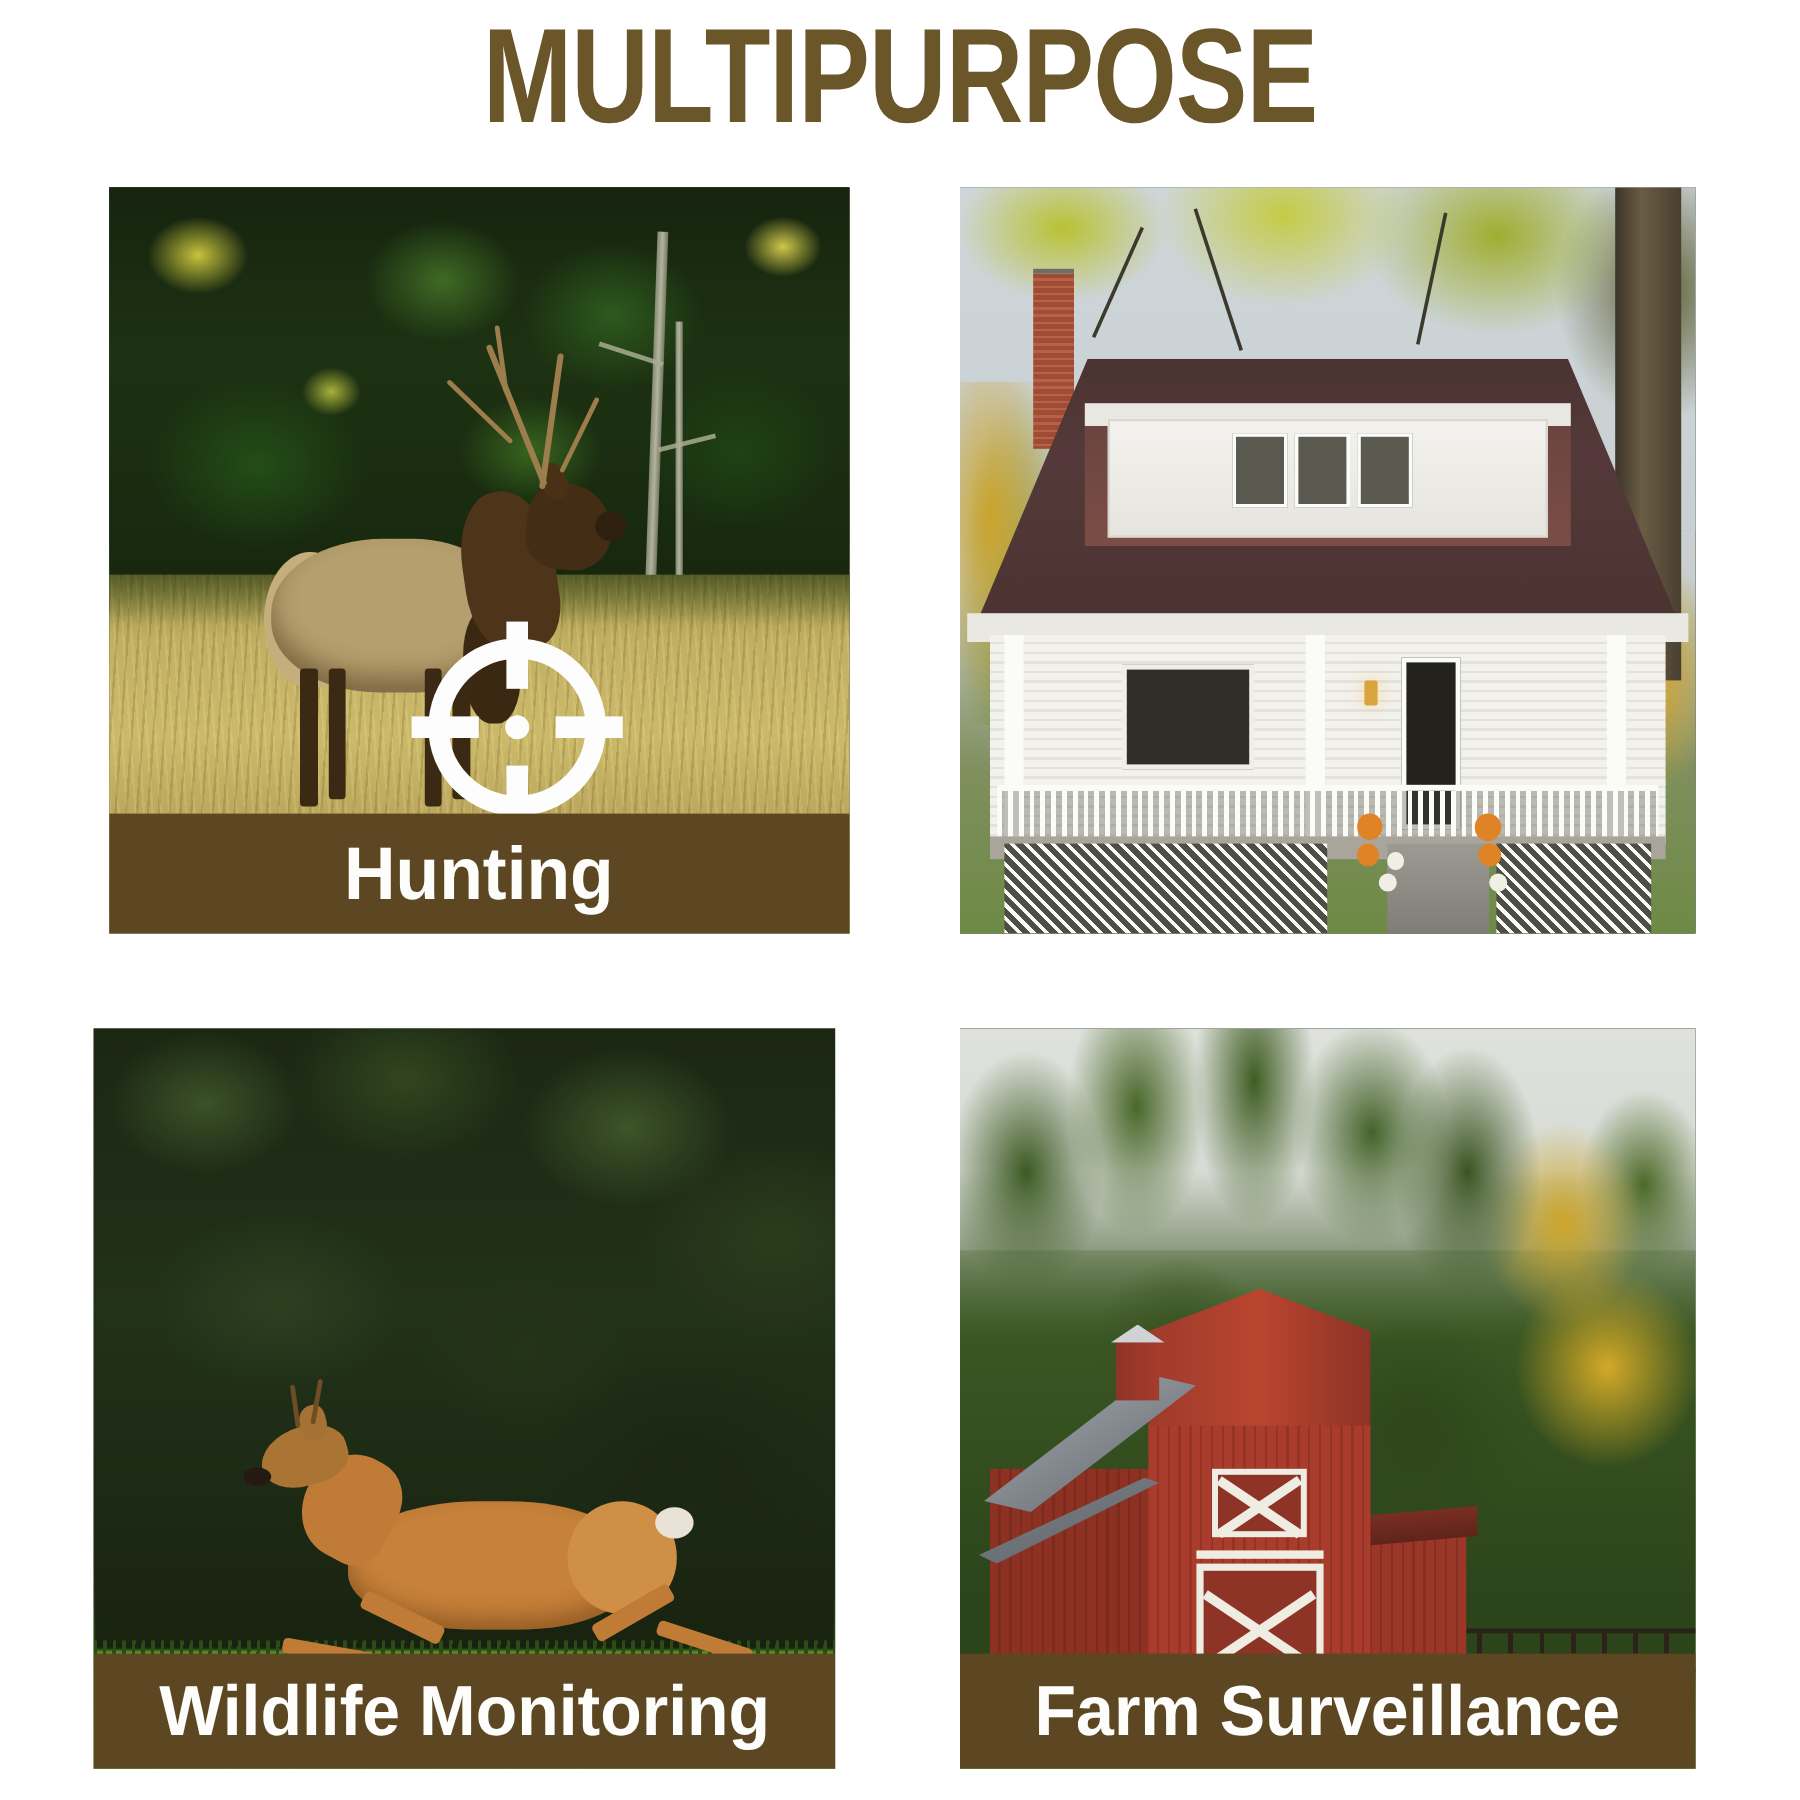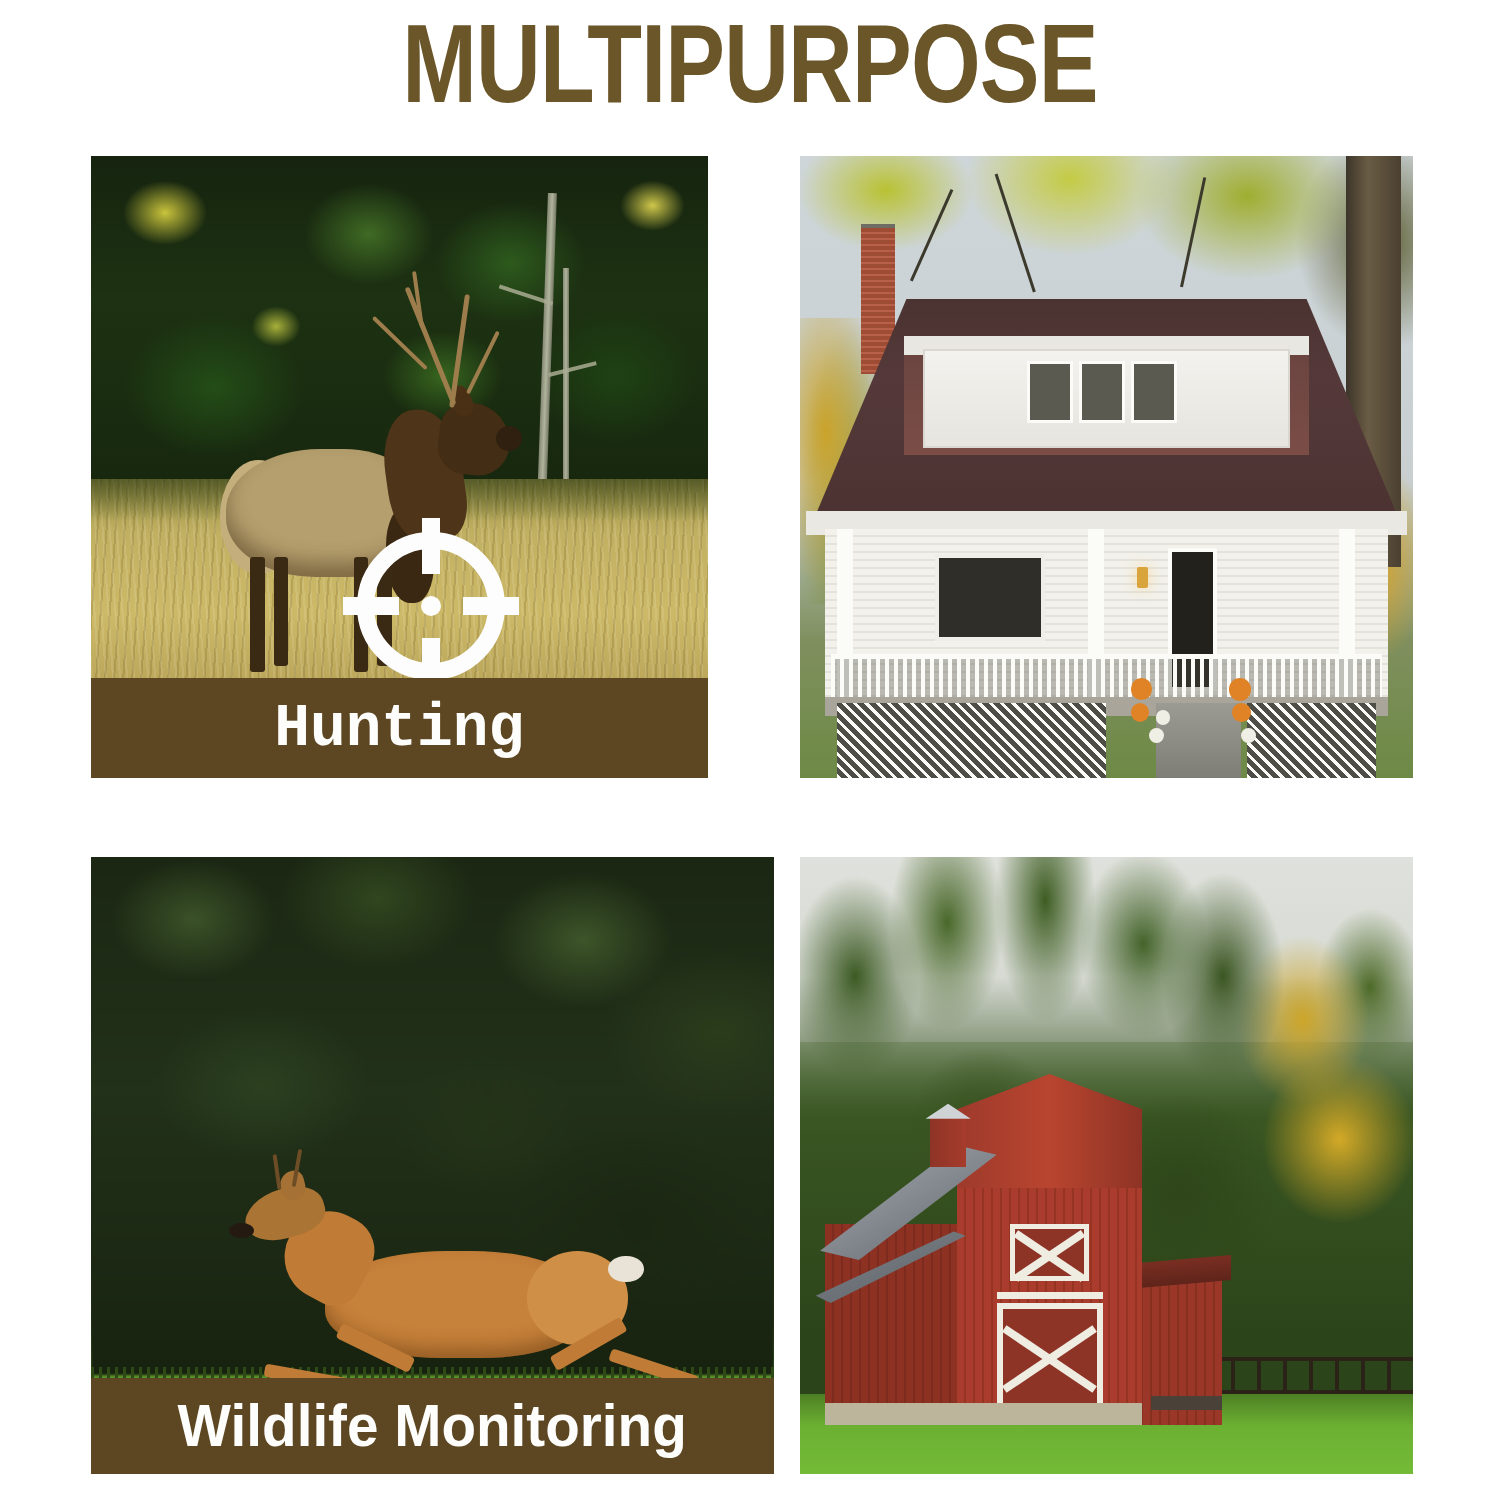--- a/index.html
+++ b/index.html
@@ -24,37 +24,37 @@
     color:#6b5629;
     transform:scaleX(0.80);
     transform-origin:50% 0;
     white-space:nowrap;
   }
 
   
   .card { position:absolute; overflow:hidden; background:#2a2f22; }
   .card.c1 { left:91px;  top:156px;  width:617px; height:622px; }
   .card.c2 { left:800px; top:156px;  width:613px; height:622px; }
-  .card.c3 { left:91px;  top:857px;  width:683px; height:617px; }
+  .card.c3 { left:78px;  top:857px;  width:618px; height:617px; }
   .card.c4 { left:800px; top:857px;  width:613px; height:617px; }
 
   .photo { position:absolute; left:0; top:0; width:100%; height:100%; overflow:hidden; }
 
   .caption {
     position:absolute; left:0; right:0; bottom:0;
     background:#5d4722;
     display:flex; align-items:center; justify-content:center;
     color:#fdfdfb;
     font-family:"Liberation Sans", sans-serif;
     font-weight:700;
     white-space:nowrap;
   }
   .c1 .caption, .c2 .caption { height:100px; }
   .c3 .caption, .c4 .caption { height:96px; }
-  .c1 .caption { font-size:62px;font-family:Liberation Mono, monospace; }
+  .c1 .caption { font-size:62px; }
   .c2 .caption { font-size:62px; }
   .c3 .caption { font-size:59px; }
   .c4 .caption { font-size:59px; }
   .caption span { transform:scaleX(0.96); display:inline-block; }
 
   
   .s-elk { background:linear-gradient(#1d2c14 0%, #25381a 22%, #1b2a12 46%, #6f7a34 56%, #b5a45a 62%, #cbb86a 76%, #bda95e 100%); }
   .elk-forest {
     position:absolute; left:0; top:0; width:100%; height:57%;
     background:
@@ -384,15 +384,18 @@
           <div class="bn-x"></div>
         </div>
         <div class="bn-mid"></div>
         <div class="bn-doorL">
           <div class="bn-x"></div>
         </div>
         <div class="bn-base"></div>
         <div class="bn-bench"></div>
       </div>
     </div>
+    <div class="caption">
+      <span>Farm Surveillance</span>
+    </div>
   </div>
 
 </div>
 
 </body></html>

